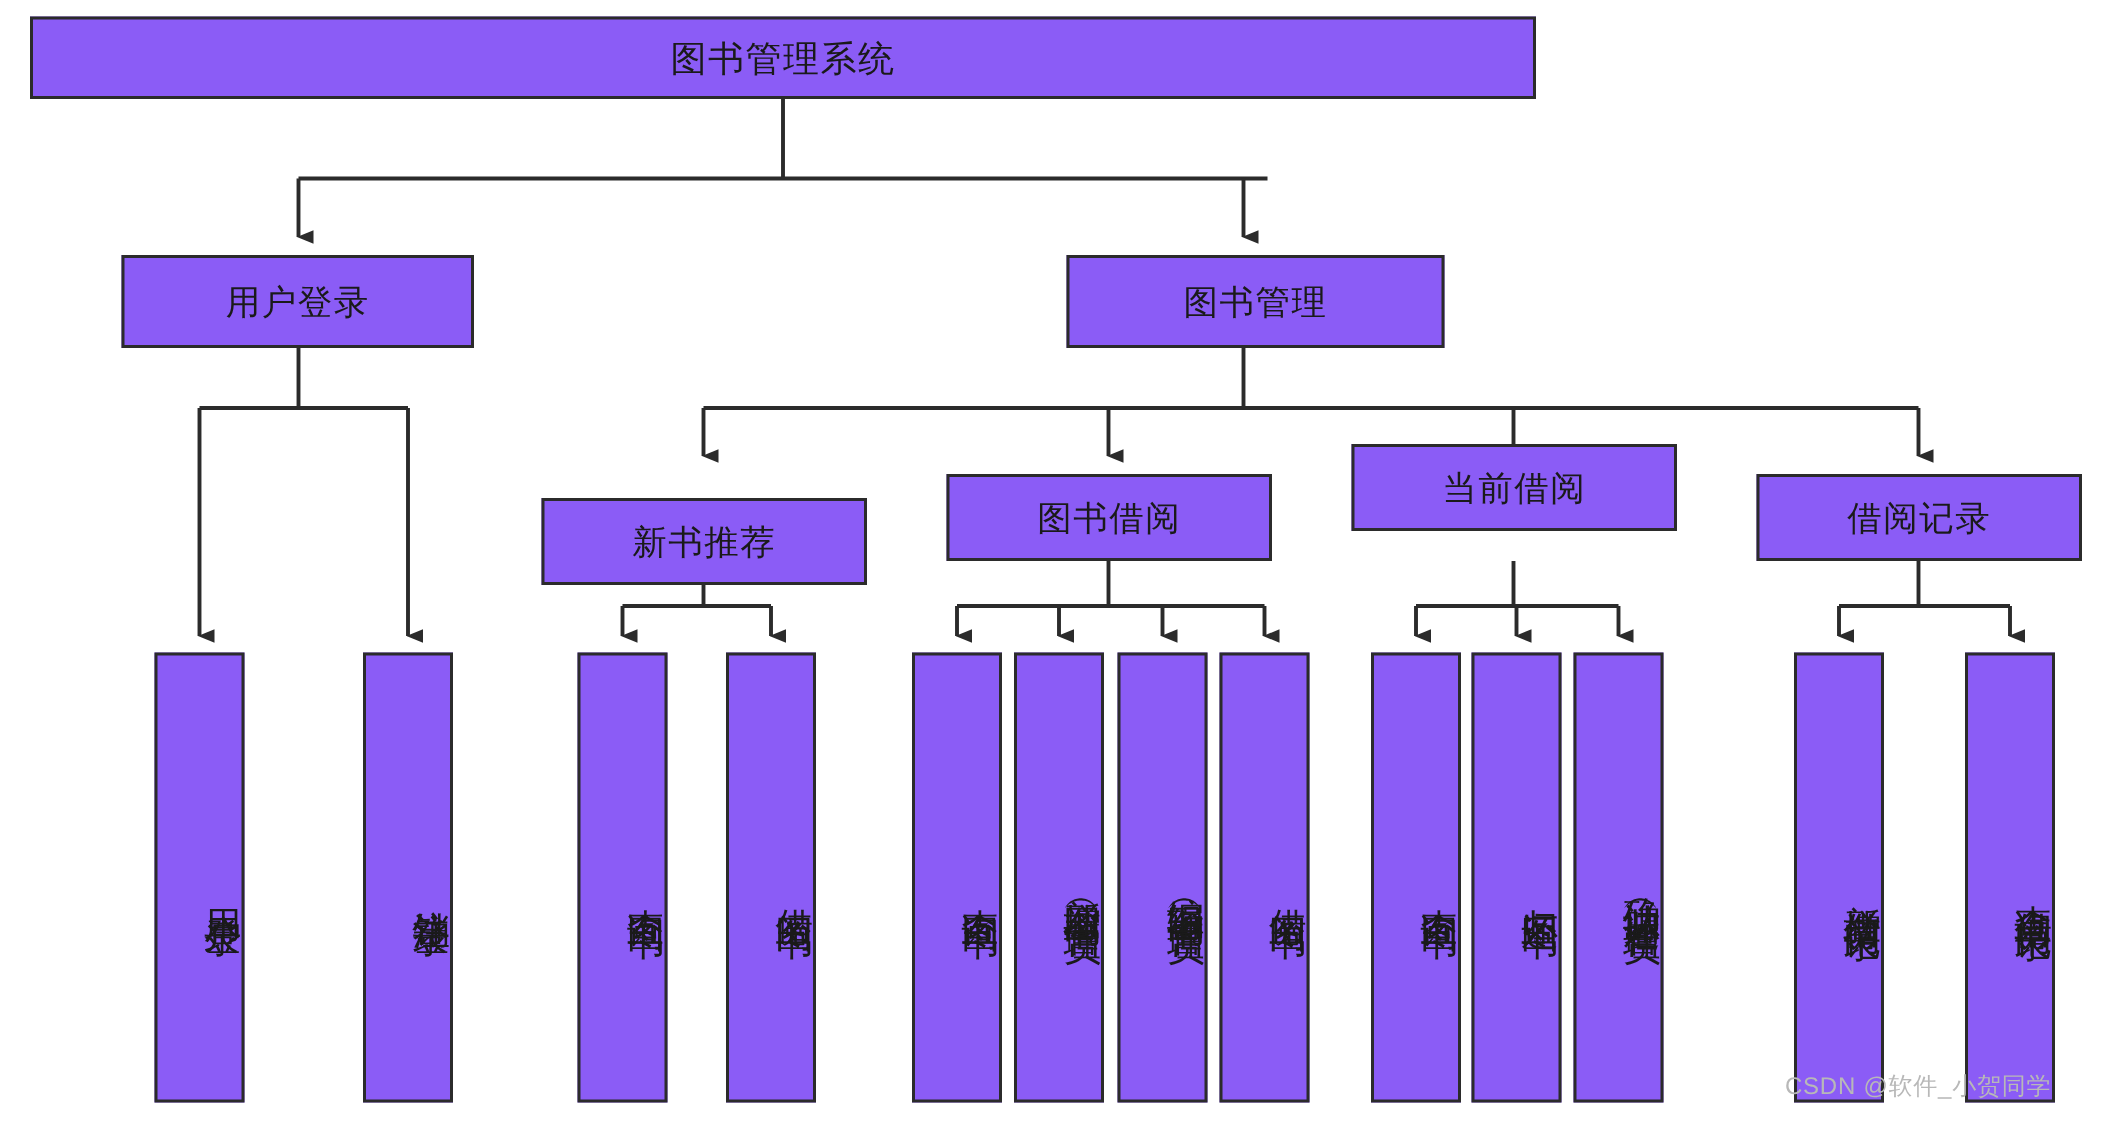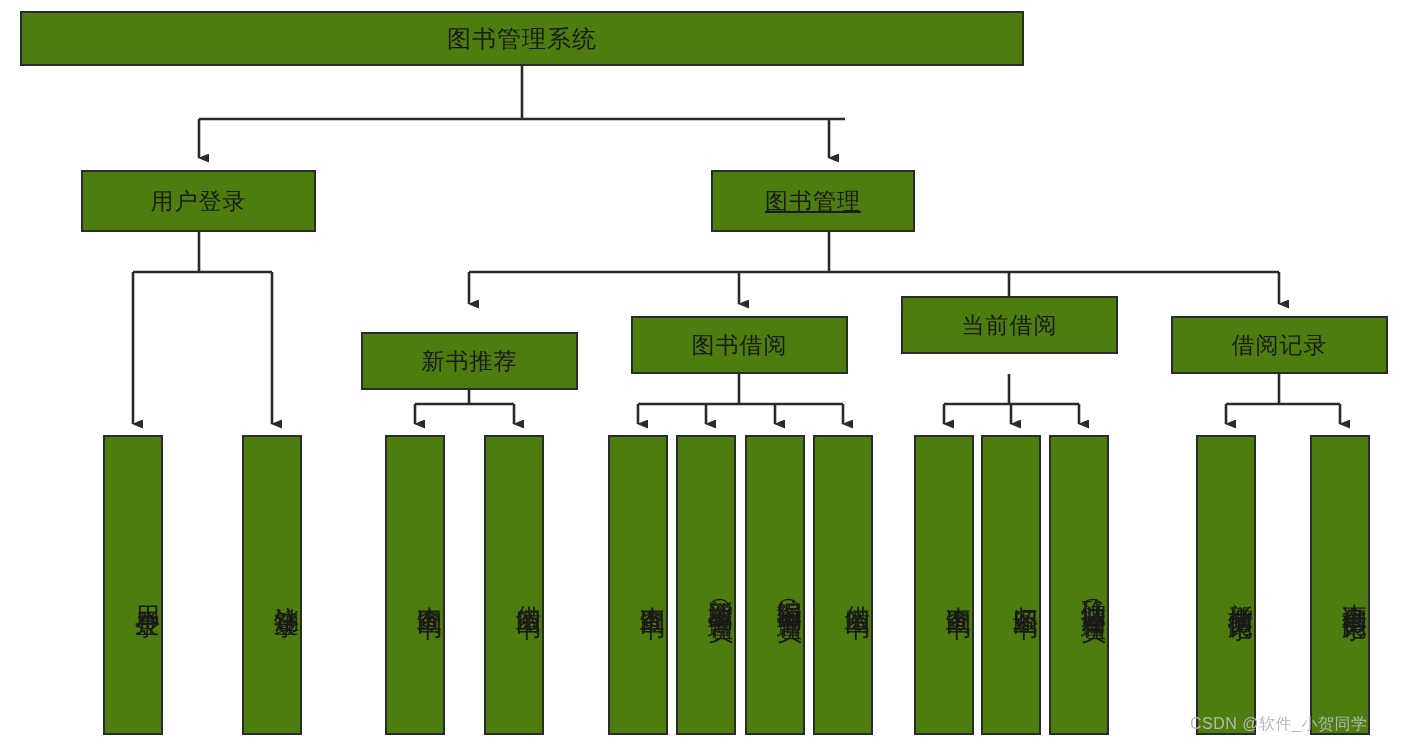--- a/index.html
+++ b/index.html
@@ -21,21 +21,21 @@
     position: absolute;
     left: 0;
     top: 0;
     width: 1405px;
     height: 747px;
     pointer-events: none;
   }
   .node {
     position: absolute;
     box-sizing: border-box;
-    background: #4d7c0f;
+    background: #8b5cf6;
     border: 2.5px solid #2b2b2b;
     display: flex;
     align-items: center;
     justify-content: center;
     color: #1a1a1a;
   }
   .node.horiz {
     font-size: 23px;
     letter-spacing: 1px;
   }
@@ -119,21 +119,21 @@
     </g>
   </svg>
 
   <div class="node horiz title" style="left:20px; top:11px; width:1004px; height:55px;">
     <span>图书管理系统</span>
   </div>
 
   <div class="node horiz" style="left:81px; top:170px; width:235px; height:62px;">
     <span>用户登录</span>
   </div>
-  <div class="node horiz" style="left:711px; top:170px; width:204px; height:62px;text-decoration:underline;">
+  <div class="node horiz" style="left:711px; top:170px; width:252px; height:62px;">
     <span>图书管理</span>
   </div>
 
   <div class="node horiz" style="left:361px; top:332px; width:217px; height:58px;">
     <span>新书推荐</span>
   </div>
   <div class="node horiz" style="left:631px; top:316px; width:217px; height:58px;">
     <span>图书借阅</span>
   </div>
   <div class="node horiz" style="left:901px; top:296px; width:217px; height:58px;">

